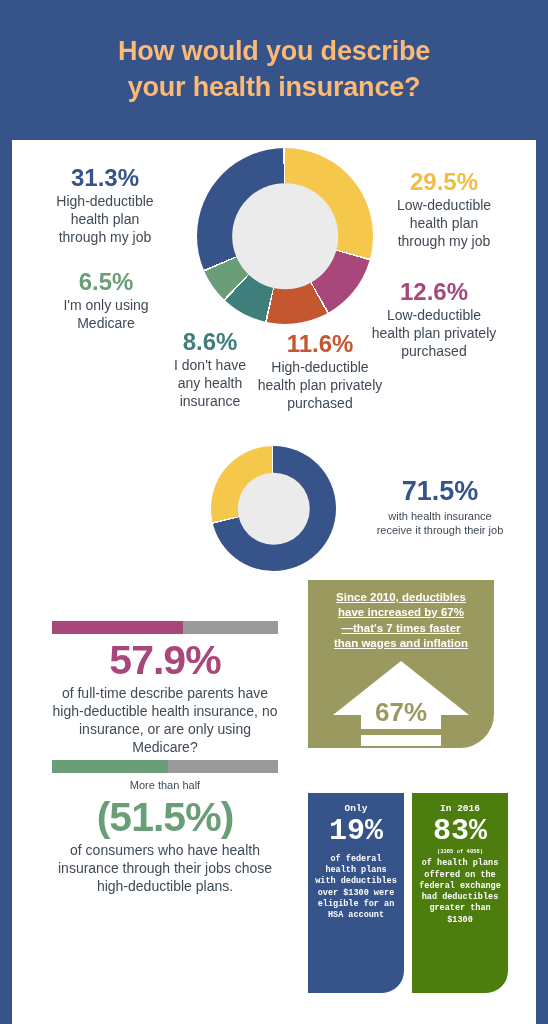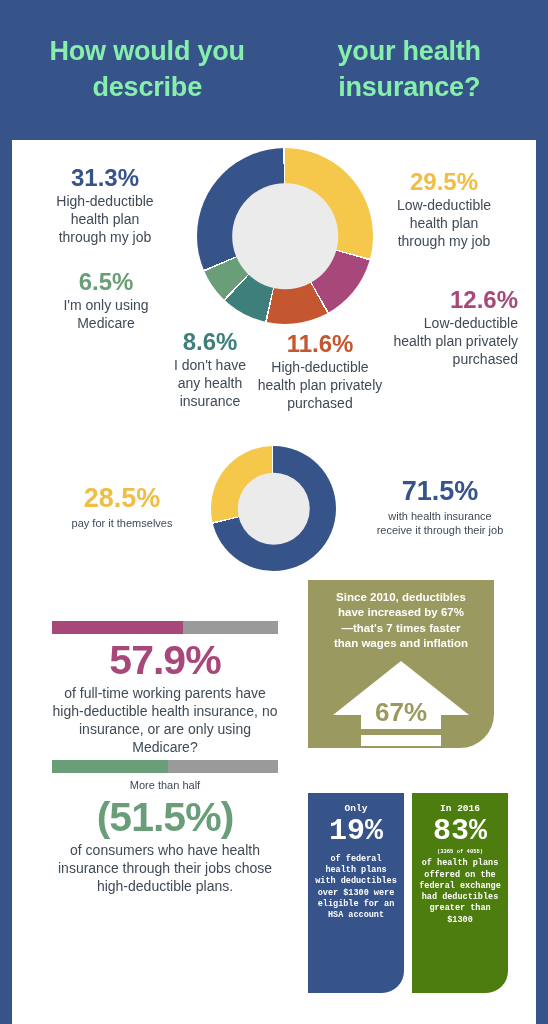--- a/index.html
+++ b/index.html
@@ -16,24 +16,24 @@
     width: 548px;
     height: 1024px;
     background: #36538A;
     padding: 0 12px 12px 12px;
   }
 
   
   .header {
     height: 140px;
     display: flex;
-    flex-direction: row;
+    flex-direction: column;
     align-items: center;
     justify-content: center;
-    color: #86efac;
+    color: #fdba74;
   }
   .header-line {
     font-size: 27px;
     font-weight: bold;
     line-height: 1.32;
     letter-spacing: -0.2px;
     text-align: center;
   }
 
   
@@ -73,21 +73,21 @@
 
   .lbl { position: absolute; }
   .lbl .big { font-size: 24px; margin-bottom: 3px; }
 
   
   .l-31  { left: 18px;  top: 26px;  width: 150px; text-align: center; }
   .l-65  { left: 24px;  top: 130px; width: 140px; text-align: center; }
   .l-86  { left: 150px; top: 190px; width: 96px;  text-align: center; }
   .l-116 { left: 244px; top: 192px; width: 128px; text-align: center; }
   .l-295 { left: 362px; top: 30px;  width: 140px; text-align: center; }
-  .l-126 { left: 338px; top: 140px; width: 168px; text-align: right; margin-top: 8px; }
+  .l-126 { left: 338px; top: 140px; width: 168px; text-align: center; }
 
   
   .chart2-wrap {
     position: absolute;
     left: 199px; top: 306px;
     width: 125px; height: 125px;
   }
   .chart2-wrap .donut::after { width: 58%; height: 58%; }
   .l-285 { left: 28px;  top: 345px; width: 164px; text-align: center; }
   .l-715 { left: 338px; top: 338px; width: 180px; text-align: center; }
@@ -117,20 +117,21 @@
     background: #9a9a60;
     border-bottom-right-radius: 34px;
     color: #ffffff;
     padding: 10px 12px 0 12px;
   }
   .goldpanel .headline {
     font-size: 11.5px;
     font-weight: bold;
     line-height: 1.33;
     text-align: center;
+    text-decoration: underline;
   }
   .arrow-area {
     position: relative;
     margin: 8px auto 0;
     width: 140px; height: 104px;
   }
   .arrow-svg { display: block; }
   .arrow-pct {
     position: absolute;
     left: 0; right: 0;
@@ -212,37 +213,33 @@
       <div class="big" style="color:#A8487A">12.6%</div>
       <div class="cap">Low-deductible</div>
       <div class="cap">health plan privately</div>
       <div class="cap">purchased</div>
     </div>
 
     <div class="chart2-wrap">
       <div class="donut" id="donut2" style="background: conic-gradient(rgb(54, 83, 138) 0deg, rgb(54, 83, 138) 255.8deg, rgb(255, 255, 255) 255.8deg, rgb(255, 255, 255) 257.4deg, rgb(245, 200, 76) 257.4deg, rgb(245, 200, 76) 358.4deg, rgb(255, 255, 255) 358.4deg, rgb(255, 255, 255) 360deg);"></div>
     </div>
 
-    <div class="lbl l-285">
-      <div class="big" style="color:#F0BE42">28.5%</div>
-      <div class="cap">pay for it themselves</div>
-    </div>
 
     <div class="lbl l-715">
       <div class="big" style="color:#36538A">71.5%</div>
       <div class="cap">with health insurance</div>
       <div class="cap">receive it through their job</div>
     </div>
 
     <div class="barblock b-579 center">
       <div class="bar-track">
         <div class="bar-fill" id="fill579" style="width: 57.9%; background: rgb(168, 72, 122);"></div>
       </div>
       <div class="big" style="color:#A8487A">57.9%</div>
-      <div class="cap">of full-time working parents have</div>
+      <div class="cap">of full-time describe parents have</div>
       <div class="cap">high-deductible health insurance, no</div>
       <div class="cap">insurance, or are only using Medicare?</div>
     </div>
 
     <div class="barblock b-515 center">
       <div class="bar-track">
         <div class="bar-fill" id="fill515" style="width: 51.5%; background: rgb(106, 158, 120);"></div>
       </div>
       <div class="pretext">More than half</div>
       <div class="big" style="color:#6A9E78">(51.5%)</div>

